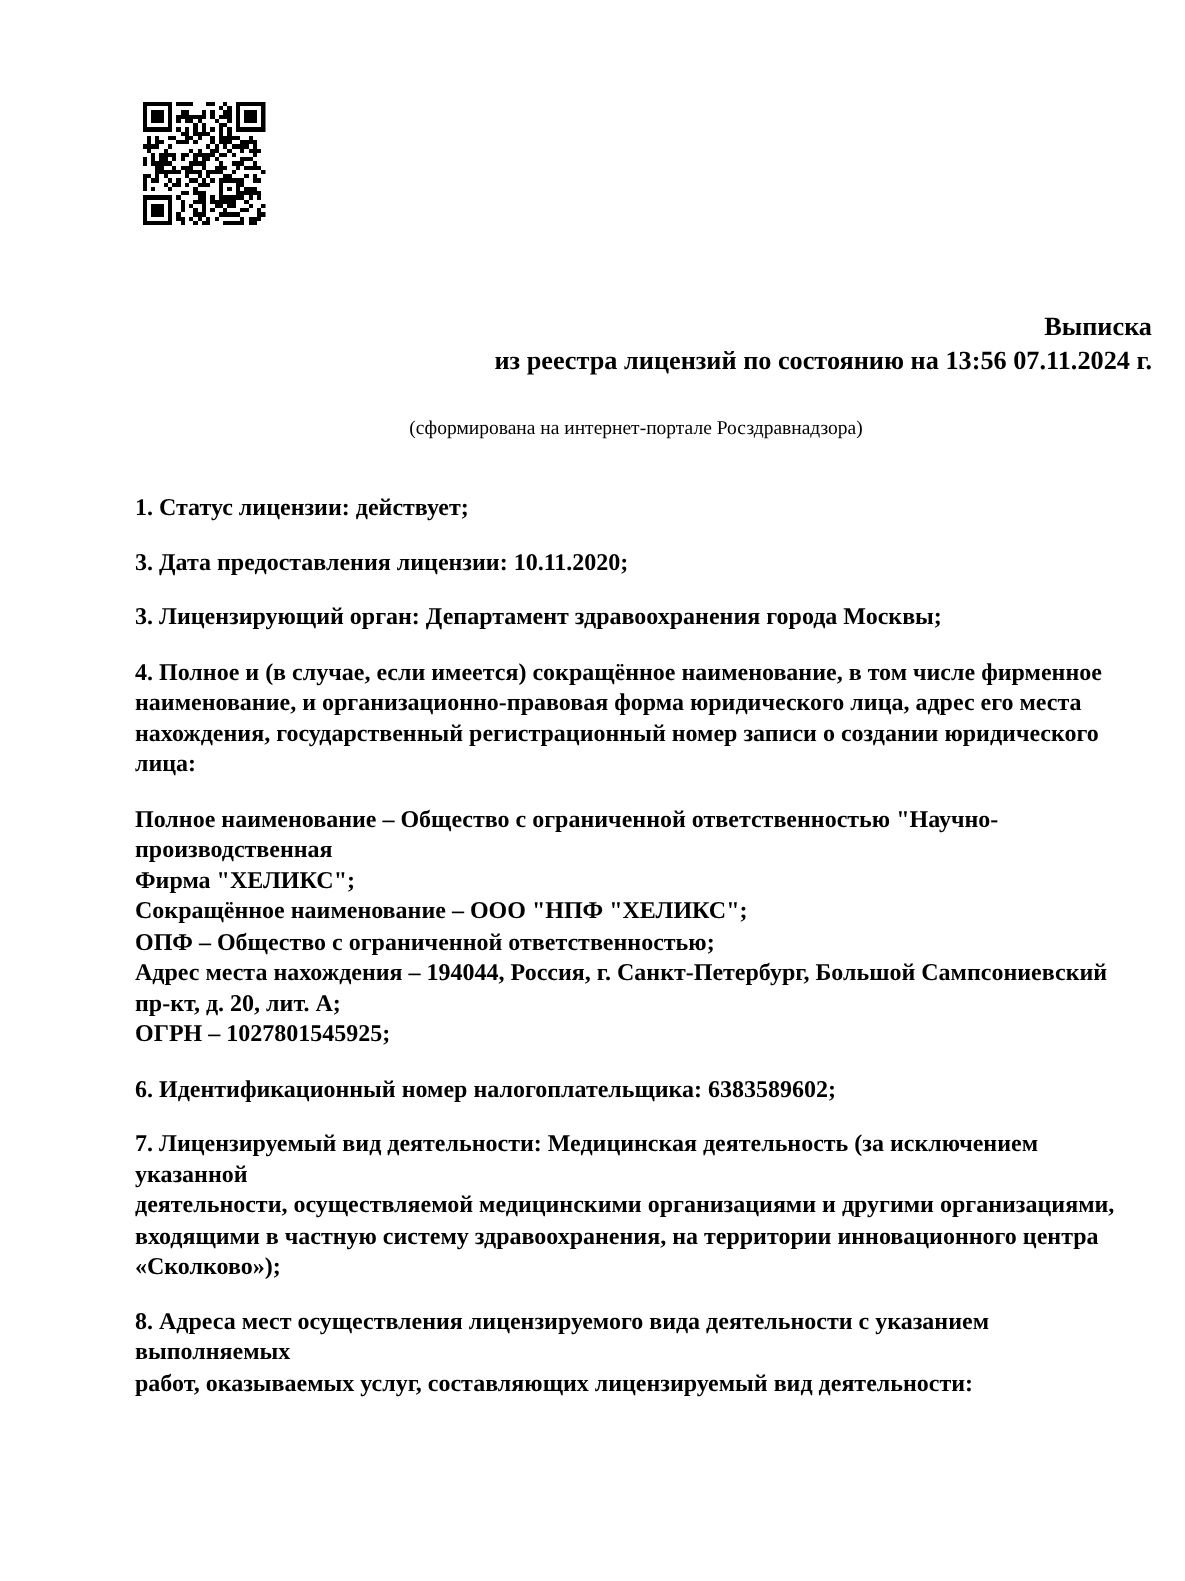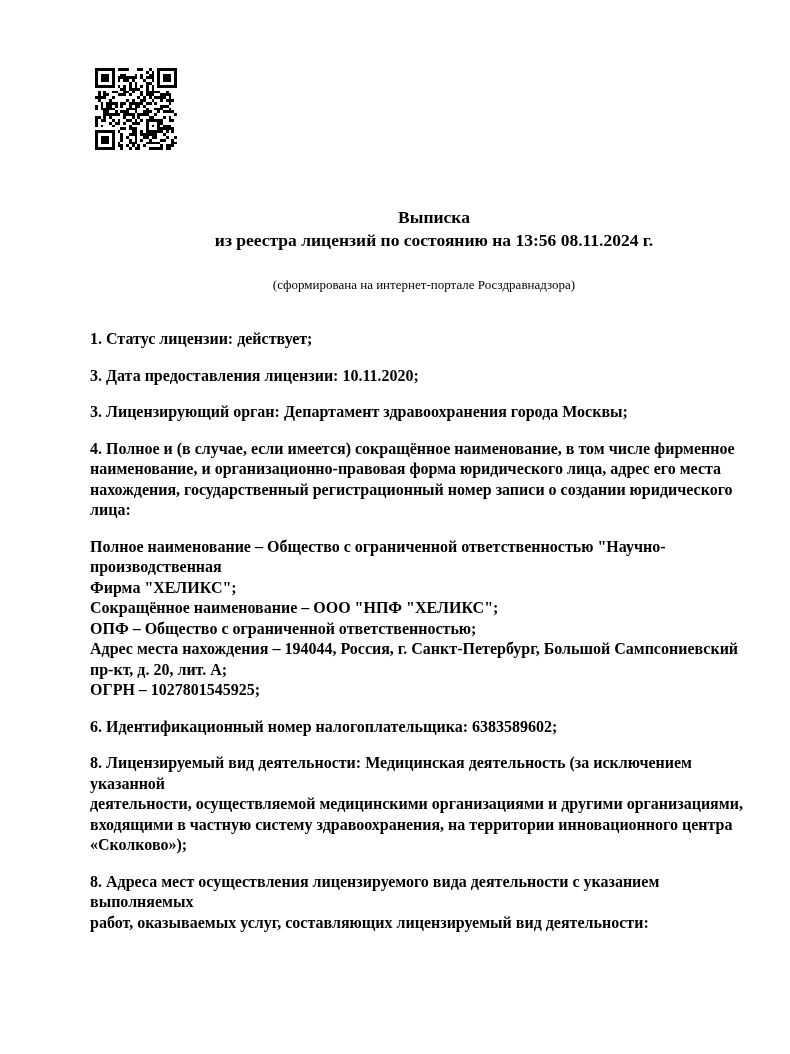--- a/index.html
+++ b/index.html
@@ -9,21 +9,21 @@
     font-family:"Liberation Serif","DejaVu Serif",serif;
     position:relative;overflow:hidden;
   }
   .page{position:absolute;inset:0;background:#ffffff;}
   .qr{
     position:absolute;left:95px;top:68px;width:82px;height:82px;
   }
   .qr svg{width:100%;height:100%;display:block;shape-rendering:crispEdges;}
   .title-block{
     position:absolute;left:90px;top:206px;width:668px;
-    text-align:center;font-weight:bold;font-size:17.5px;line-height:23px;
+    text-align:right;font-weight:bold;font-size:17.5px;line-height:23px;
     transform:translateX(10px);
   }
   .formed-note{
     position:absolute;left:90px;top:276px;width:668px;
     text-align:center;font-size:13px;line-height:17px;
   }
   .content{
     position:absolute;left:90px;top:329px;width:668px;
     font-size:16px;line-height:20.5px;
   }
@@ -449,41 +449,41 @@
         <rect x="21" y="28" width="1" height="1"></rect>
         <rect x="22" y="28" width="1" height="1"></rect>
         <rect x="23" y="28" width="1" height="1"></rect>
         <rect x="25" y="28" width="1" height="1"></rect>
         <rect x="26" y="28" width="1" height="1"></rect>
       </svg>
     </div>
 
   <div class="title-block">
     <div>Выписка</div>
-    <div>из реестра лицензий по состоянию на 13:56 08.11.2024 г.</div>
+    <div>из реестра лицензий по состоянию на 13:56 07.11.2024 г.</div>
   </div>
 
   <div class="formed-note">(сформирована на интернет-портале Росздравнадзора)</div>
 
   <div class="content">
     <div class="para">1. Статус лицензии: действует;</div>
     <div class="para">3. Дата предоставления лицензии: 10.11.2020;</div>
     <div class="para">3. Лицензирующий орган: Департамент здравоохранения города Москвы;</div>
     <div class="para">4. Полное и (в случае, если имеется) сокращённое наименование, в том числе фирменное
 наименование, и организационно-правовая форма юридического лица, адрес его места
 нахождения, государственный регистрационный номер записи о создании юридического лица:</div>
     <div class="para">Полное наименование – Общество с ограниченной ответственностью "Научно-производственная
 Фирма "ХЕЛИКС";
 Сокращённое наименование – ООО "НПФ "ХЕЛИКС";
 ОПФ – Общество с ограниченной ответственностью;
 Адрес места нахождения – 194044, Россия, г. Санкт-Петербург, Большой Сампсониевский
 пр-кт, д. 20, лит. А;
 ОГРН – 1027801545925;</div>
     <div class="para">6. Идентификационный номер налогоплательщика: 6383589602;</div>
-    <div class="para">8. Лицензируемый вид деятельности: Медицинская деятельность (за исключением указанной
+    <div class="para">7. Лицензируемый вид деятельности: Медицинская деятельность (за исключением указанной
 деятельности, осуществляемой медицинскими организациями и другими организациями,
 входящими в частную систему здравоохранения, на территории инновационного центра
 «Сколково»);</div>
     <div class="para">8. Адреса мест осуществления лицензируемого вида деятельности с указанием выполняемых
 работ, оказываемых услуг, составляющих лицензируемый вид деятельности:</div>
   </div>
 
 </div>
 
 </body></html>

